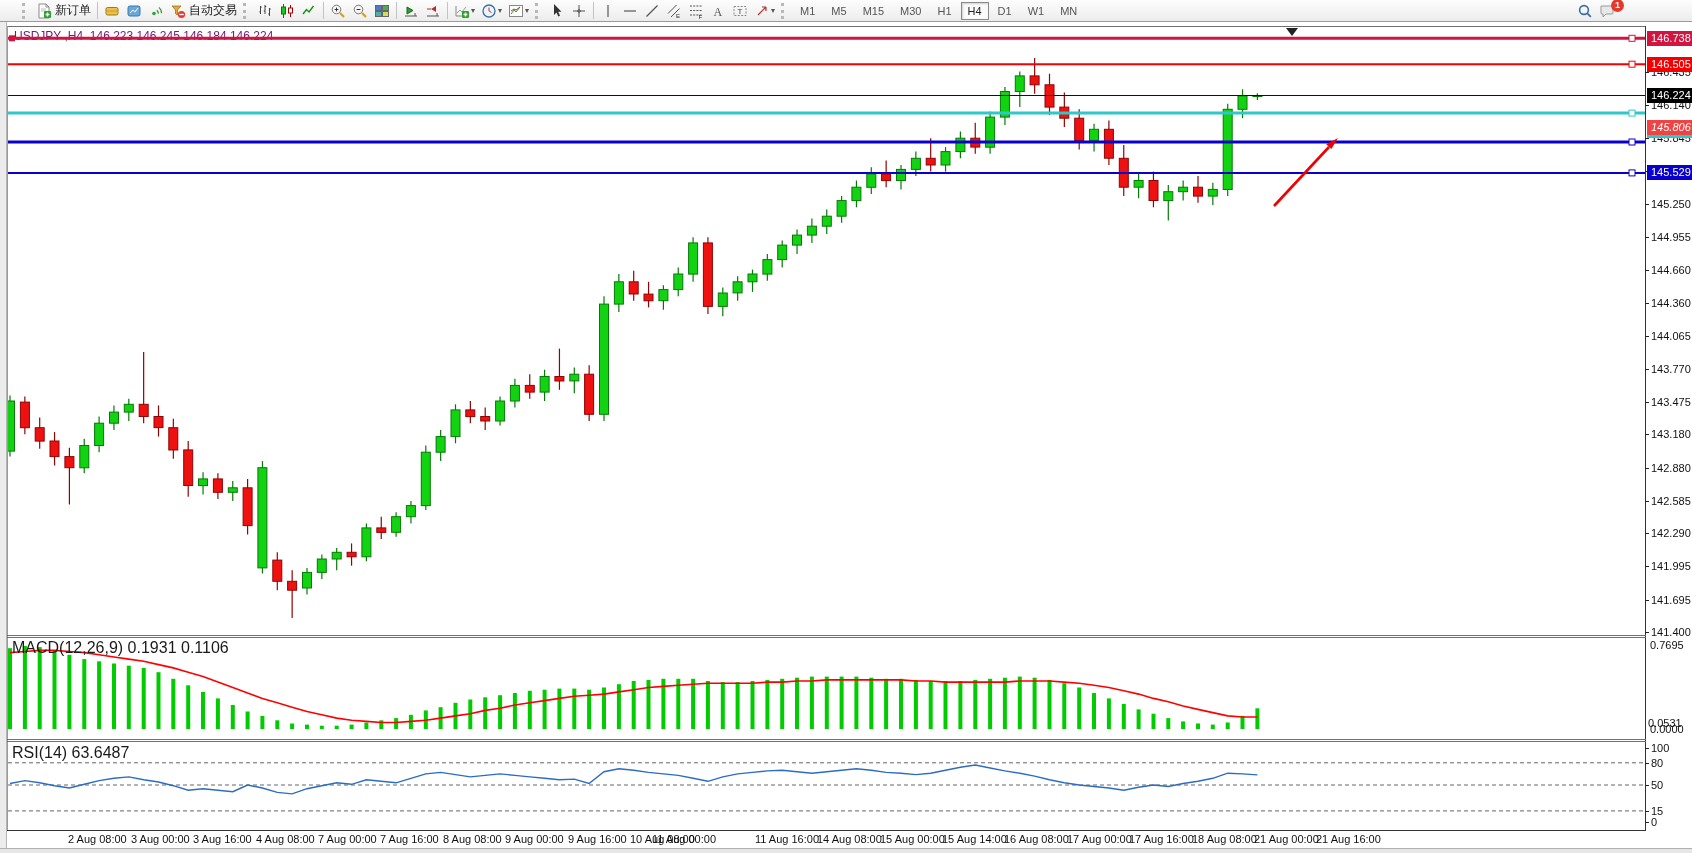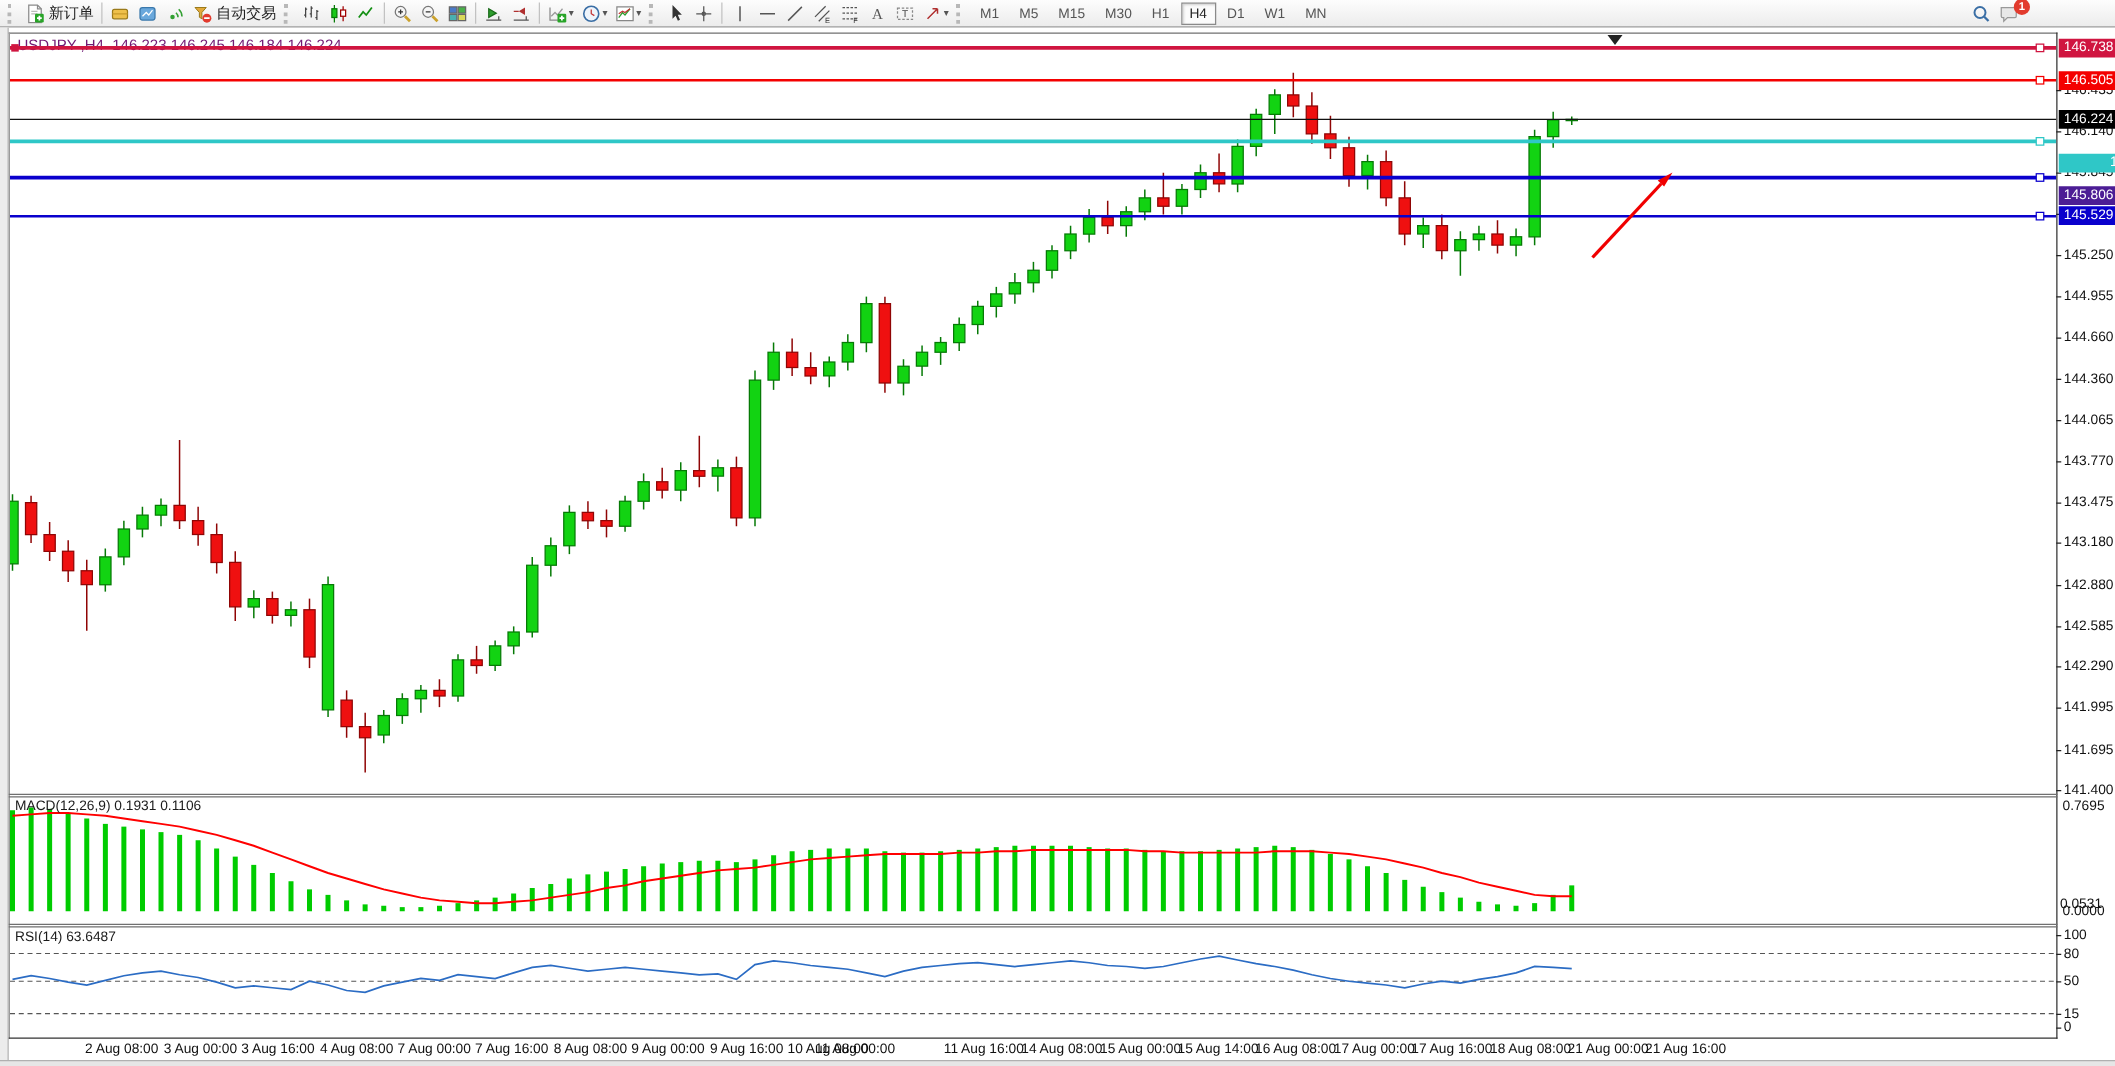--- a/index.html
+++ b/index.html
@@ -1,21 +1,21 @@
 <!DOCTYPE html>
 <html><head>
 <meta charset="utf-8">
 <style>
   html,body{margin:0;padding:0;background:#9a9a9a;}
   .screen{position:relative;width:1692px;height:853px;background:#ffffff;overflow:hidden;
           font-family:"Liberation Sans",sans-serif;}
   
   .toolbar{position:absolute;left:0;top:0;width:1692px;height:22px;
            background:linear-gradient(#fdfdfd,#ececec);border-bottom:1px solid #9a9a9a;
-           display:flex;align-items:center;box-sizing:border-box;padding-left:3px;}
+           display:flex;align-items:center;box-sizing:border-box;padding-left:19px;}
   .grip{width:5px;height:16px;border-left:3px dotted #b8b8b8;margin:0 3px;}
   .tb-sep{width:1px;height:17px;background:#c2c2c2;margin:0 3px;}
   .tb-btn{height:20px;display:inline-flex;align-items:center;padding:0 3px;cursor:default;}
   .tb-btn svg{width:16px;height:16px;display:block;}
   .tb-label{font-size:12px;color:#222;margin-left:3px;white-space:nowrap;}
   .caret{font-size:8px;color:#555;margin-left:1px;}
   .tf-group{display:flex;align-items:center;}
   .tf-btn{font-size:11px;color:#555;padding:2px 6px;border:1px solid transparent;margin:0 1px;}
   .tf-btn.active{border:1px solid #8a8a8a;background:#fbfbfb;box-shadow:inset 1px 1px 2px #cfcfcf;color:#222;}
   .tb-spacer{flex:1;}
@@ -29,21 +29,21 @@
   #price-svg{left:8px;top:27px;}
   #macd-svg{left:8px;top:637px;}
   #rsi-svg{left:8px;top:742px;}
   .frame{position:absolute;background:#707070;z-index:1;}
   .overlay{position:absolute;left:0;top:0;width:1692px;height:853px;z-index:4;pointer-events:none;}
   .tickmark{position:absolute;width:4px;height:1px;background:#222;}
   .ticklabel{position:absolute;font-size:11px;color:#111;line-height:12px;white-space:nowrap;}
   .ptag{position:absolute;left:1647px;width:45px;height:15px;font-size:11px;color:#fff;
         line-height:15px;padding-left:4px;box-sizing:border-box;white-space:nowrap;}
   .tlabel{position:absolute;top:833px;font-size:11px;color:#111;white-space:nowrap;}
-  .pane-label{position:absolute;font-size:11px;color:#1a1a1a;z-index:5;white-space:nowrap;}
+  .pane-label{position:absolute;font-size:16px;color:#1a1a1a;z-index:5;white-space:nowrap;}
   .left-strip{position:absolute;left:0;top:22px;width:7px;height:831px;background:#ececec;border-right:1px solid #b5b5b5;box-sizing:border-box;}
   .bottom-strip{position:absolute;left:0;top:848px;width:1692px;height:5px;background:#e6e6e6;border-top:1px solid #b0b0b0;box-sizing:border-box;}
 </style>
 </head>
 <body>
 
 <div class="screen">
 
   <div class="toolbar">
     <div class="grip"></div>
@@ -655,21 +655,21 @@
       <div class="ticklabel" style="left: 1651px; top: 757px;">80</div>
       <div class="tickmark" style="left: 1645px; top: 785px;"></div>
       <div class="ticklabel" style="left: 1651px; top: 779px;">50</div>
       <div class="tickmark" style="left: 1645px; top: 811px;"></div>
       <div class="ticklabel" style="left: 1651px; top: 805px;">15</div>
       <div class="tickmark" style="left: 1645px; top: 822px;"></div>
       <div class="ticklabel" style="left: 1651px; top: 816px;">0</div>
       <div class="ptag" style="top: 31px; background: rgb(208, 21, 64);">146.738</div>
       <div class="ptag" style="top: 57px; background: rgb(244, 0, 0);">146.505</div>
       <div class="ptag" style="top: 123px; background: rgb(47, 199, 199); padding-left: 41px;">146.066</div>
-      <div class="ptag" style="top: 149px; background: #4c1d95;">145.806</div>
+      <div class="ptag" style="top: 120px; background: #ef4444; font-style: italic;">145.806</div>
       <div class="ptag" style="top: 165px; background: rgb(10, 0, 205);">145.529</div>
       <div class="ptag" style="top: 88px; background: rgb(0, 0, 0);">146.224</div>
       <div class="tlabel" style="left: 6px; margin-top: 29px;">1 Aug 2023</div>
       <div class="tlabel" style="left: 68px;">2 Aug 08:00</div>
       <div class="tlabel" style="left: 131px;">3 Aug 00:00</div>
       <div class="tlabel" style="left: 193px;">3 Aug 16:00</div>
       <div class="tlabel" style="left: 256px;">4 Aug 08:00</div>
       <div class="tlabel" style="left: 318px;">7 Aug 00:00</div>
       <div class="tlabel" style="left: 380px;">7 Aug 16:00</div>
       <div class="tlabel" style="left: 443px;">8 Aug 08:00</div>

